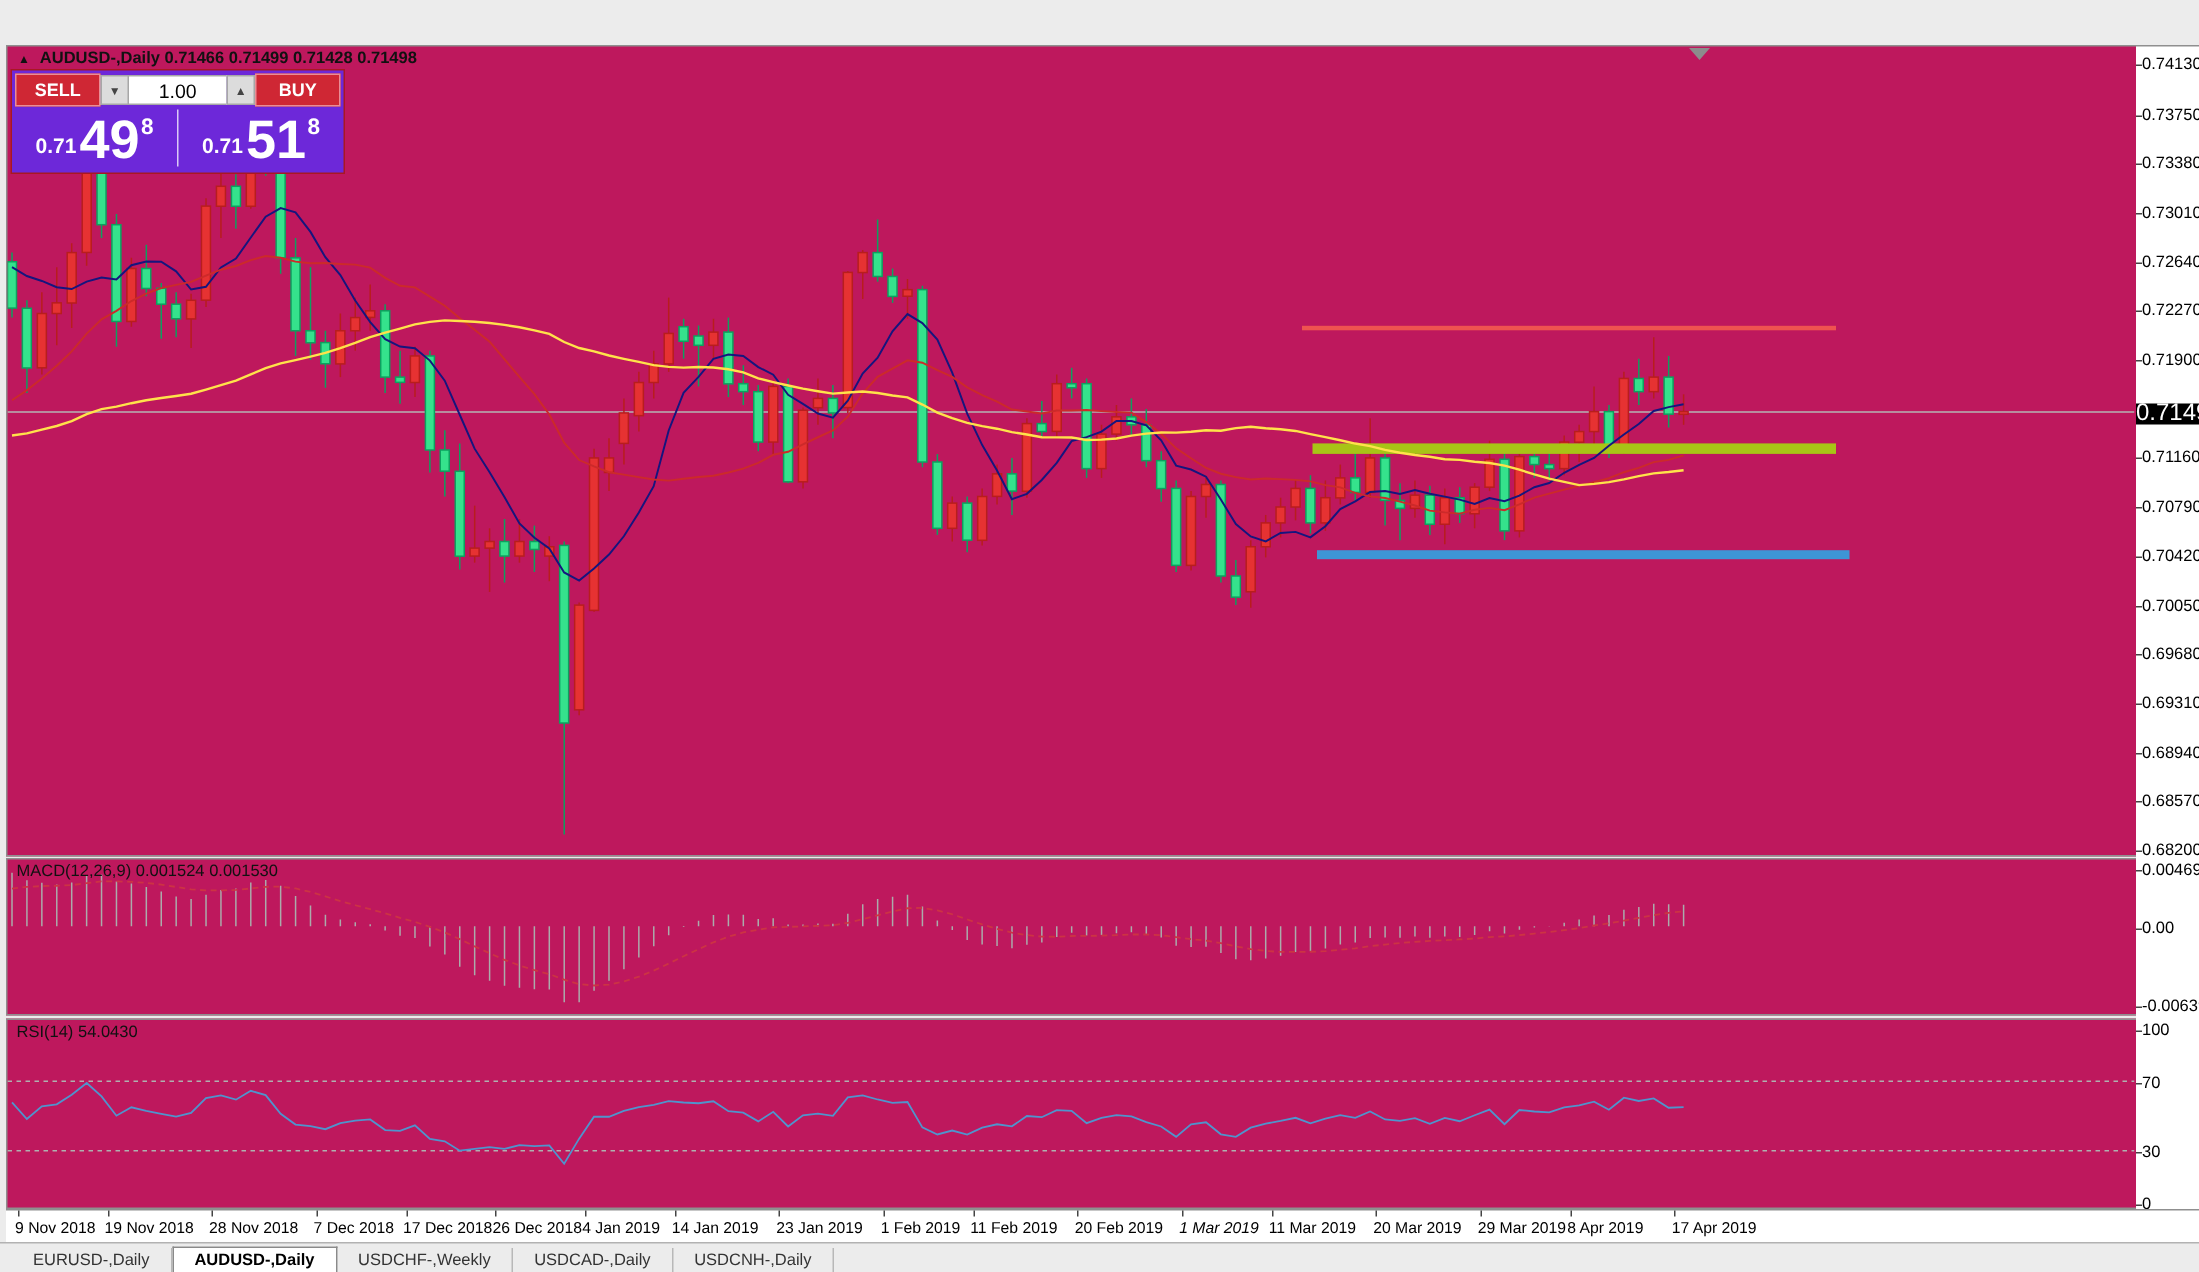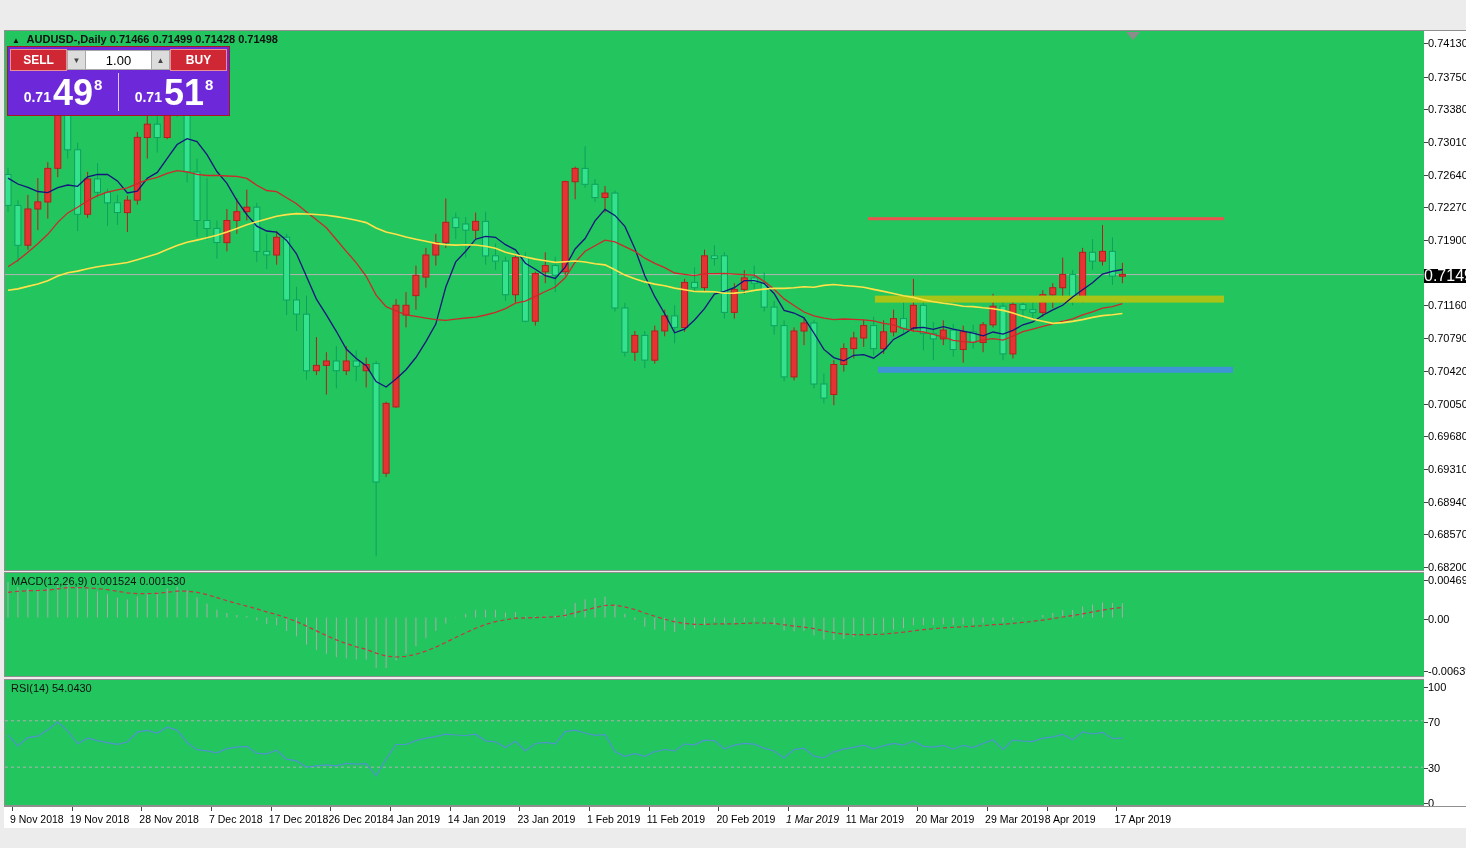--- a/index.html
+++ b/index.html
@@ -3,21 +3,21 @@
 <meta charset="utf-8">
 <style>
   html,body{margin:0;padding:0;background:#ececec;font-family:"Liberation Sans",sans-serif;}
   #stage{position:relative;width:1466px;height:848px;background:#ececec;overflow:hidden;}
   
   #period-bar{position:absolute;left:0;top:0;width:1466px;height:29px;background:#f1f1f1;border-bottom:1px solid #b2b2b2;display:flex;align-items:center;padding-left:8px;box-sizing:border-box;}
   .ptab{font-size:11px;color:#222;padding:4px 8px;margin-right:2px;cursor:default;}
   .ptab.active{background:#fff;border:1px solid #9a9a9a;padding:3px 7px;}
   #period-sep{width:1px;height:29px;background:#c4c4c4;margin-left:6px;}
   
-  .panel{position:absolute;background:#22c55e;border:1px solid #8f8f8f;box-sizing:border-box;}
+  .panel{position:absolute;background:#be185d;border:1px solid #8f8f8f;box-sizing:border-box;}
   #main-panel{left:4px;top:30px;width:1421px;height:541px;}
   #macd-panel{left:4px;top:572px;width:1421px;height:105px;}
   #rsi-panel{left:4px;top:679px;width:1421px;height:127px;text-decoration:underline;}
   #axis-col{position:absolute;left:1424px;top:30px;width:42px;height:776px;background:#fff;border-top:1px solid #8f8f8f;box-sizing:border-box;}
   #date-axis{position:absolute;left:4px;top:806px;width:1462px;height:22px;background:#fff;border-top:1px solid #8f8f8f;box-sizing:border-box;}
   #bottom-bar{position:absolute;left:0;top:828px;width:1466px;height:20px;background:#ececec;border-top:1px solid #b2b2b2;display:flex;align-items:flex-end;padding-left:8px;box-sizing:border-box;}
   .btab{font-size:11px;color:#333;padding:2px 14px;border-right:1px solid #b8b8b8;cursor:default;white-space:nowrap;}
   .btab.active{background:#fff;border:1px solid #8a8a8a;border-bottom:none;font-weight:bold;color:#000;}
   
   #chart-title{position:absolute;left:12px;top:33px;font-size:11px;font-weight:bold;color:#111;z-index:6;}
@@ -545,14 +545,21 @@
       <div class="dtick" style="left: 913.45px;"></div>
       <div class="dlab" style="left: 911.45px;">20 Mar 2019</div>
       <div class="dtick" style="left: 983.1px;"></div>
       <div class="dlab" style="left: 981.1px;">29 Mar 2019</div>
       <div class="dtick" style="left: 1042.8px;"></div>
       <div class="dlab" style="left: 1040.8px;">8 Apr 2019</div>
       <div class="dtick" style="left: 1112.45px;"></div>
       <div class="dlab" style="left: 1110.45px;">17 Apr 2019</div>
     </div>
 
+  <div id="bottom-bar">
+    <div class="btab">EURUSD-,Daily</div>
+    <div class="btab active">AUDUSD-,Daily</div>
+    <div class="btab">USDCHF-,Weekly</div>
+    <div class="btab">USDCAD-,Daily</div>
+    <div class="btab">USDCNH-,Daily</div>
+  </div>
 
 </div>
 
 </body></html>

